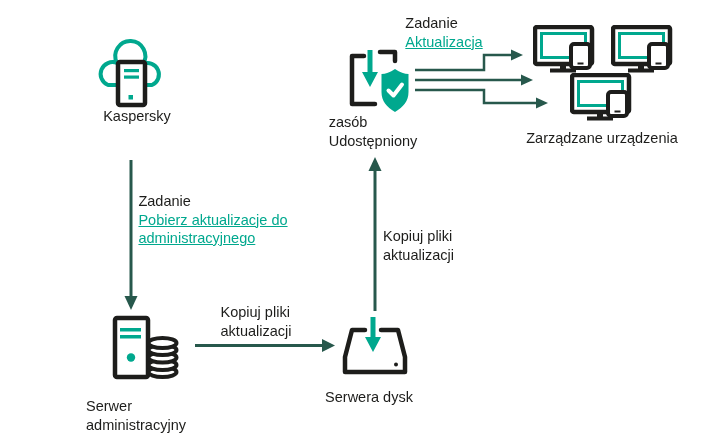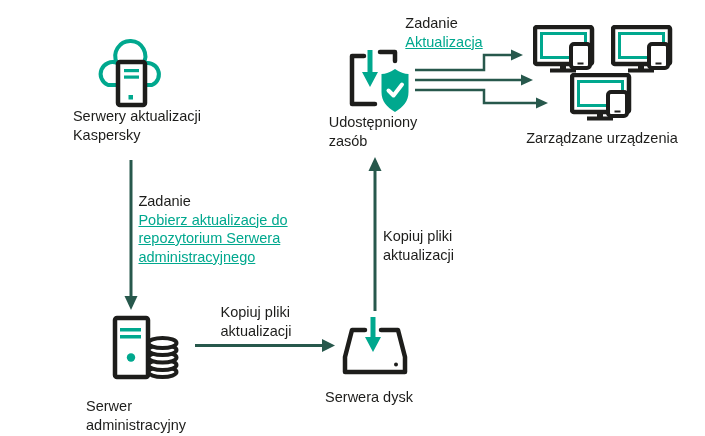--- a/index.html
+++ b/index.html
@@ -131,28 +131,26 @@
   <svg class="abs" style="left:570px;top:73px" width="62" height="50" viewBox="0 0 62 50">
     <rect class="ikf" x="2" y="2" width="57" height="37" rx="2"></rect>
     <rect class="tl3" x="8.5" y="8.5" width="44" height="24"></rect>
     <rect class="inkf" x="27" y="39" width="6" height="5"></rect>
     <rect class="inkf" x="17" y="43.5" width="26" height="4"></rect>
     <rect class="ikthin" x="38" y="19" width="19" height="24" rx="3"></rect>
     <rect class="inkf" x="44.5" y="37.5" width="6" height="2"></rect>
   </svg>
 
   <div class="lbl" style="left:137px;top:107px">
-    <div>Serwery aktualizacji</div>
     <div>Kaspersky</div>
   </div>
 
   <div class="lbl" style="left:213px;top:192px">
     <div>Zadanie</div>
     <div class="teal">Pobierz aktualizacje do</div>
-    <div class="teal">repozytorium Serwera</div>
     <div class="teal">administracyjnego</div>
   </div>
 
   <div class="lbl" style="left:136px;top:397px">
     <div>Serwer</div>
     <div>administracyjny</div>
   </div>
 
   <div class="lbl" style="left:256px;top:303px">
     <div>Kopiuj pliki</div>
@@ -162,22 +160,22 @@
   <div class="lbl" style="left:369px;top:388px">
     <div>Serwera dysk</div>
   </div>
 
   <div class="lbl left" style="left:383px;top:227px">
     <div>Kopiuj pliki</div>
     <div>aktualizacji</div>
   </div>
 
   <div class="lbl" style="left:373px;top:113px">
+    <div>zasób</div>
     <div>Udostępniony</div>
-    <div>zasób</div>
   </div>
 
   <div class="lbl" style="left:444px;top:14px">
     <div>Zadanie</div>
     <div class="teal">Aktualizacja</div>
   </div>
 
   <div class="lbl" style="left:602px;top:129px">
     <div>Zarządzane urządzenia</div>
   </div>

